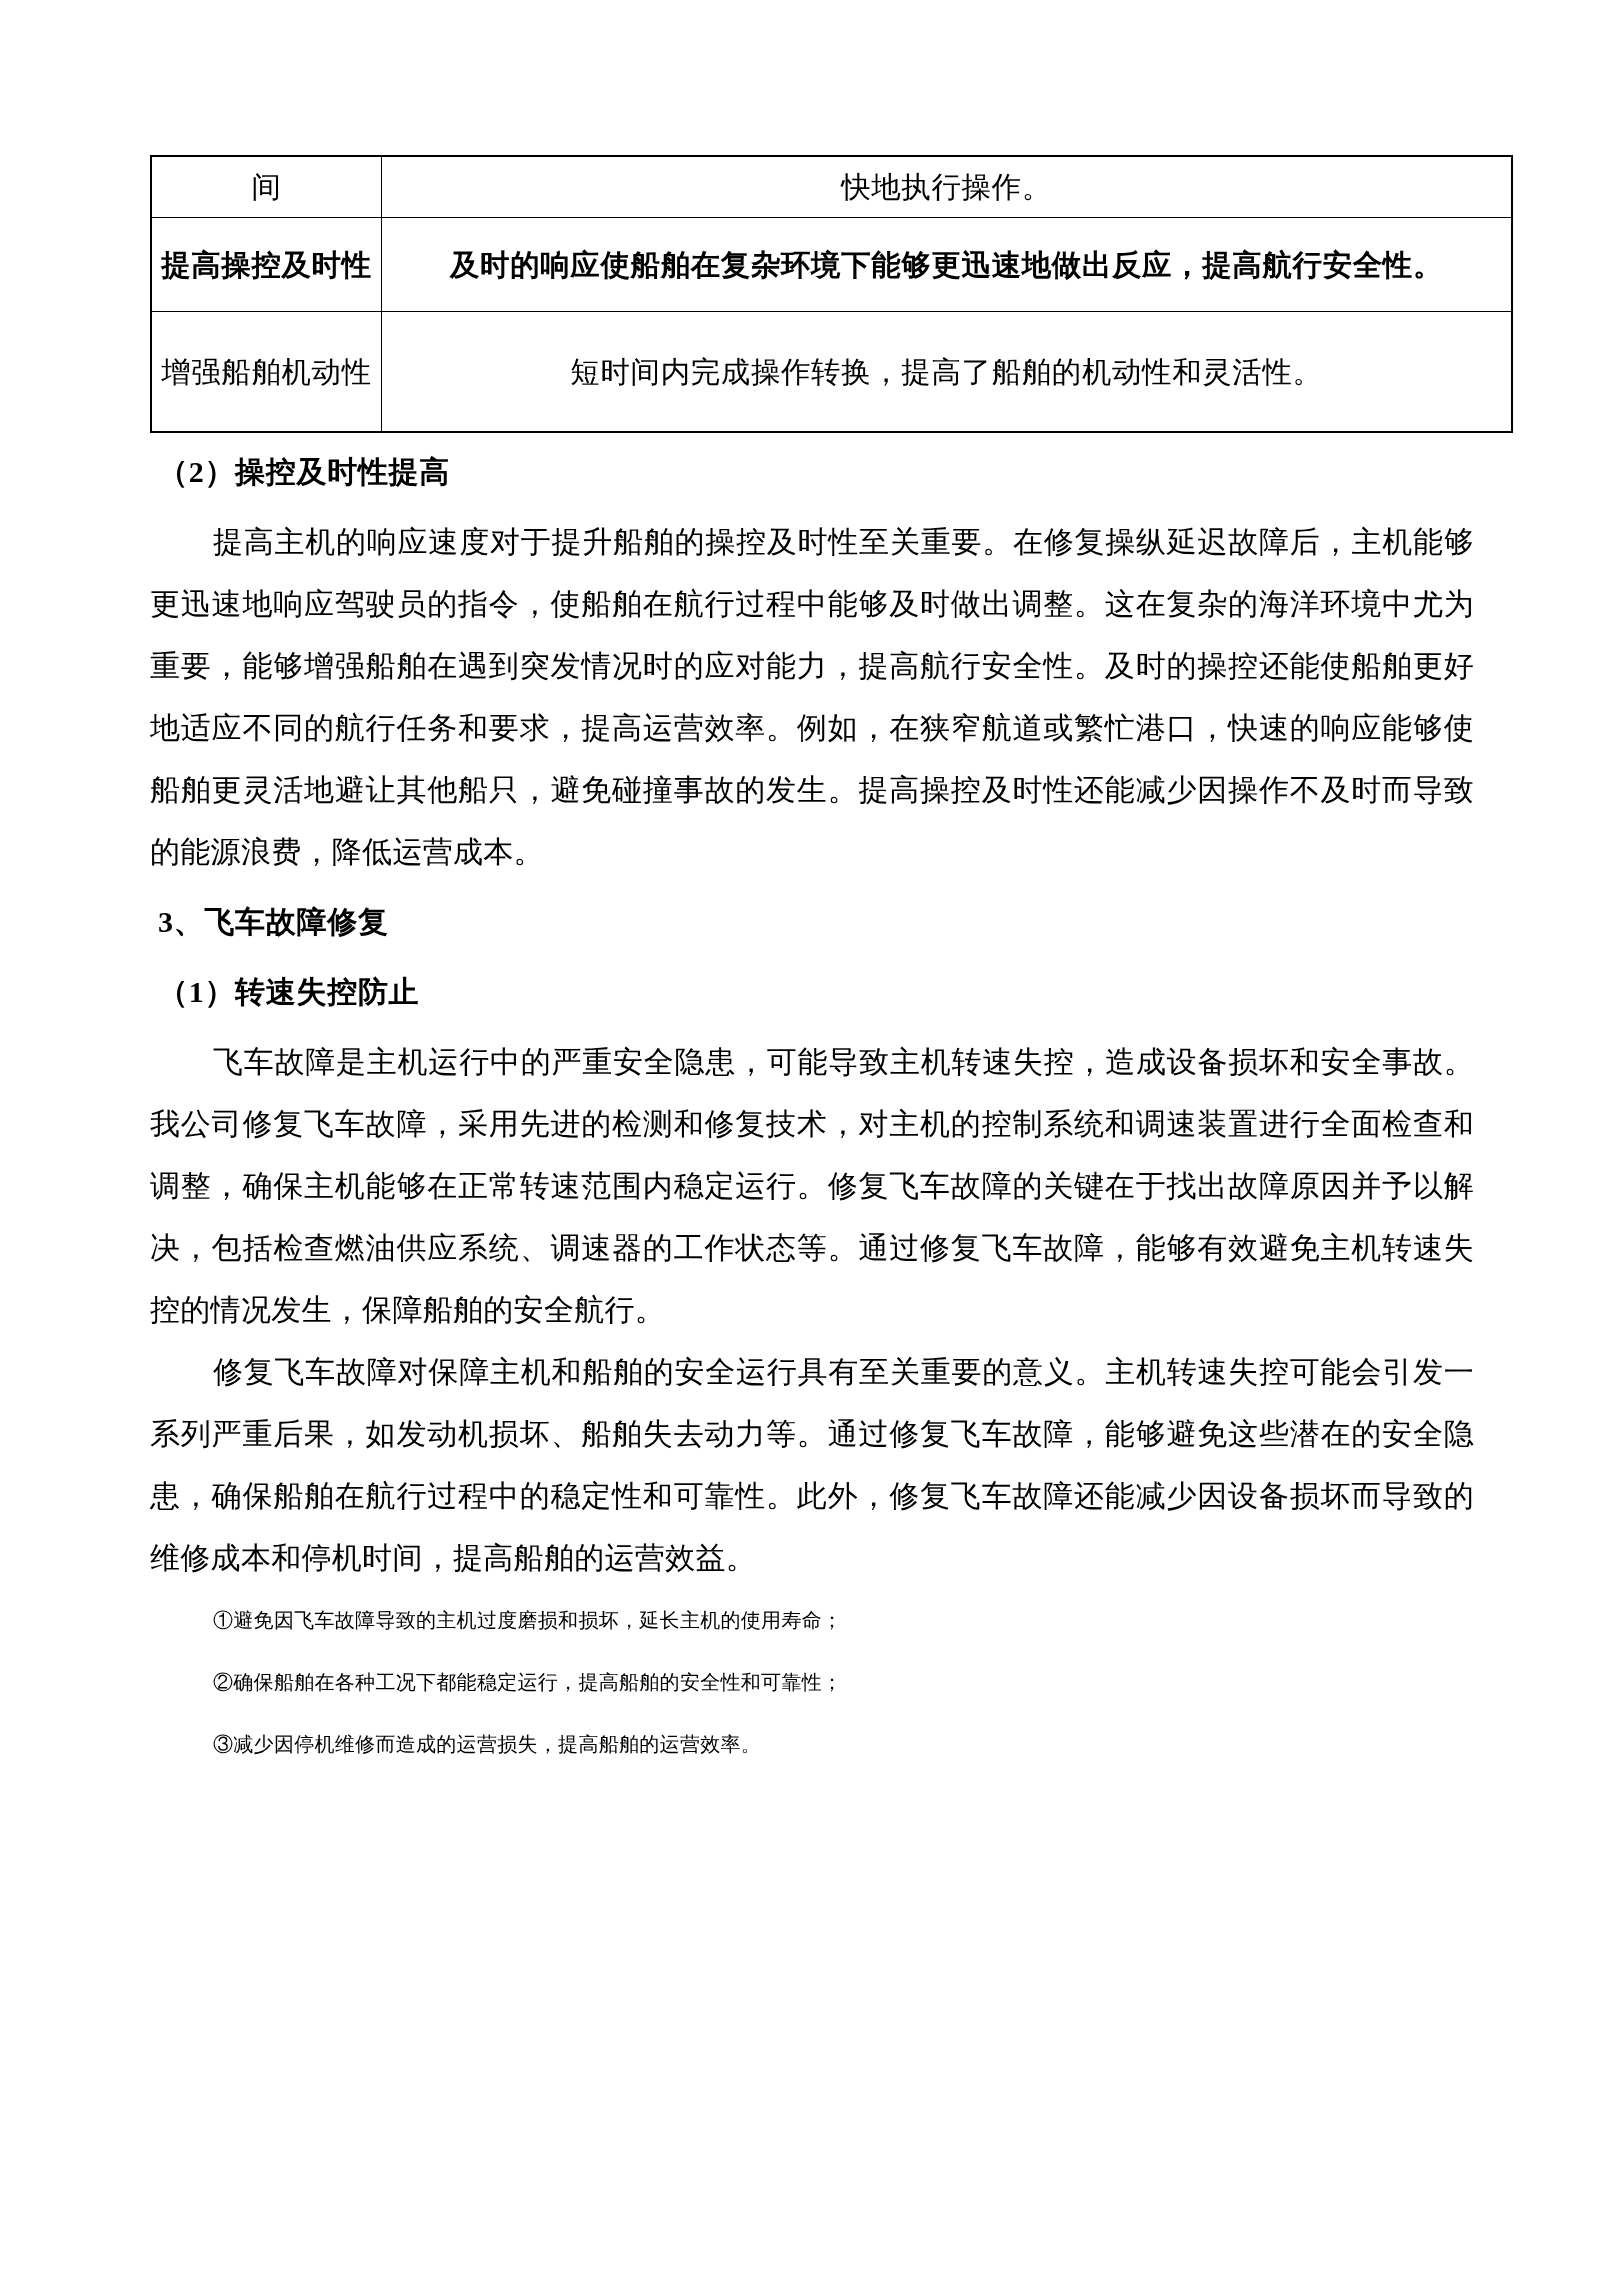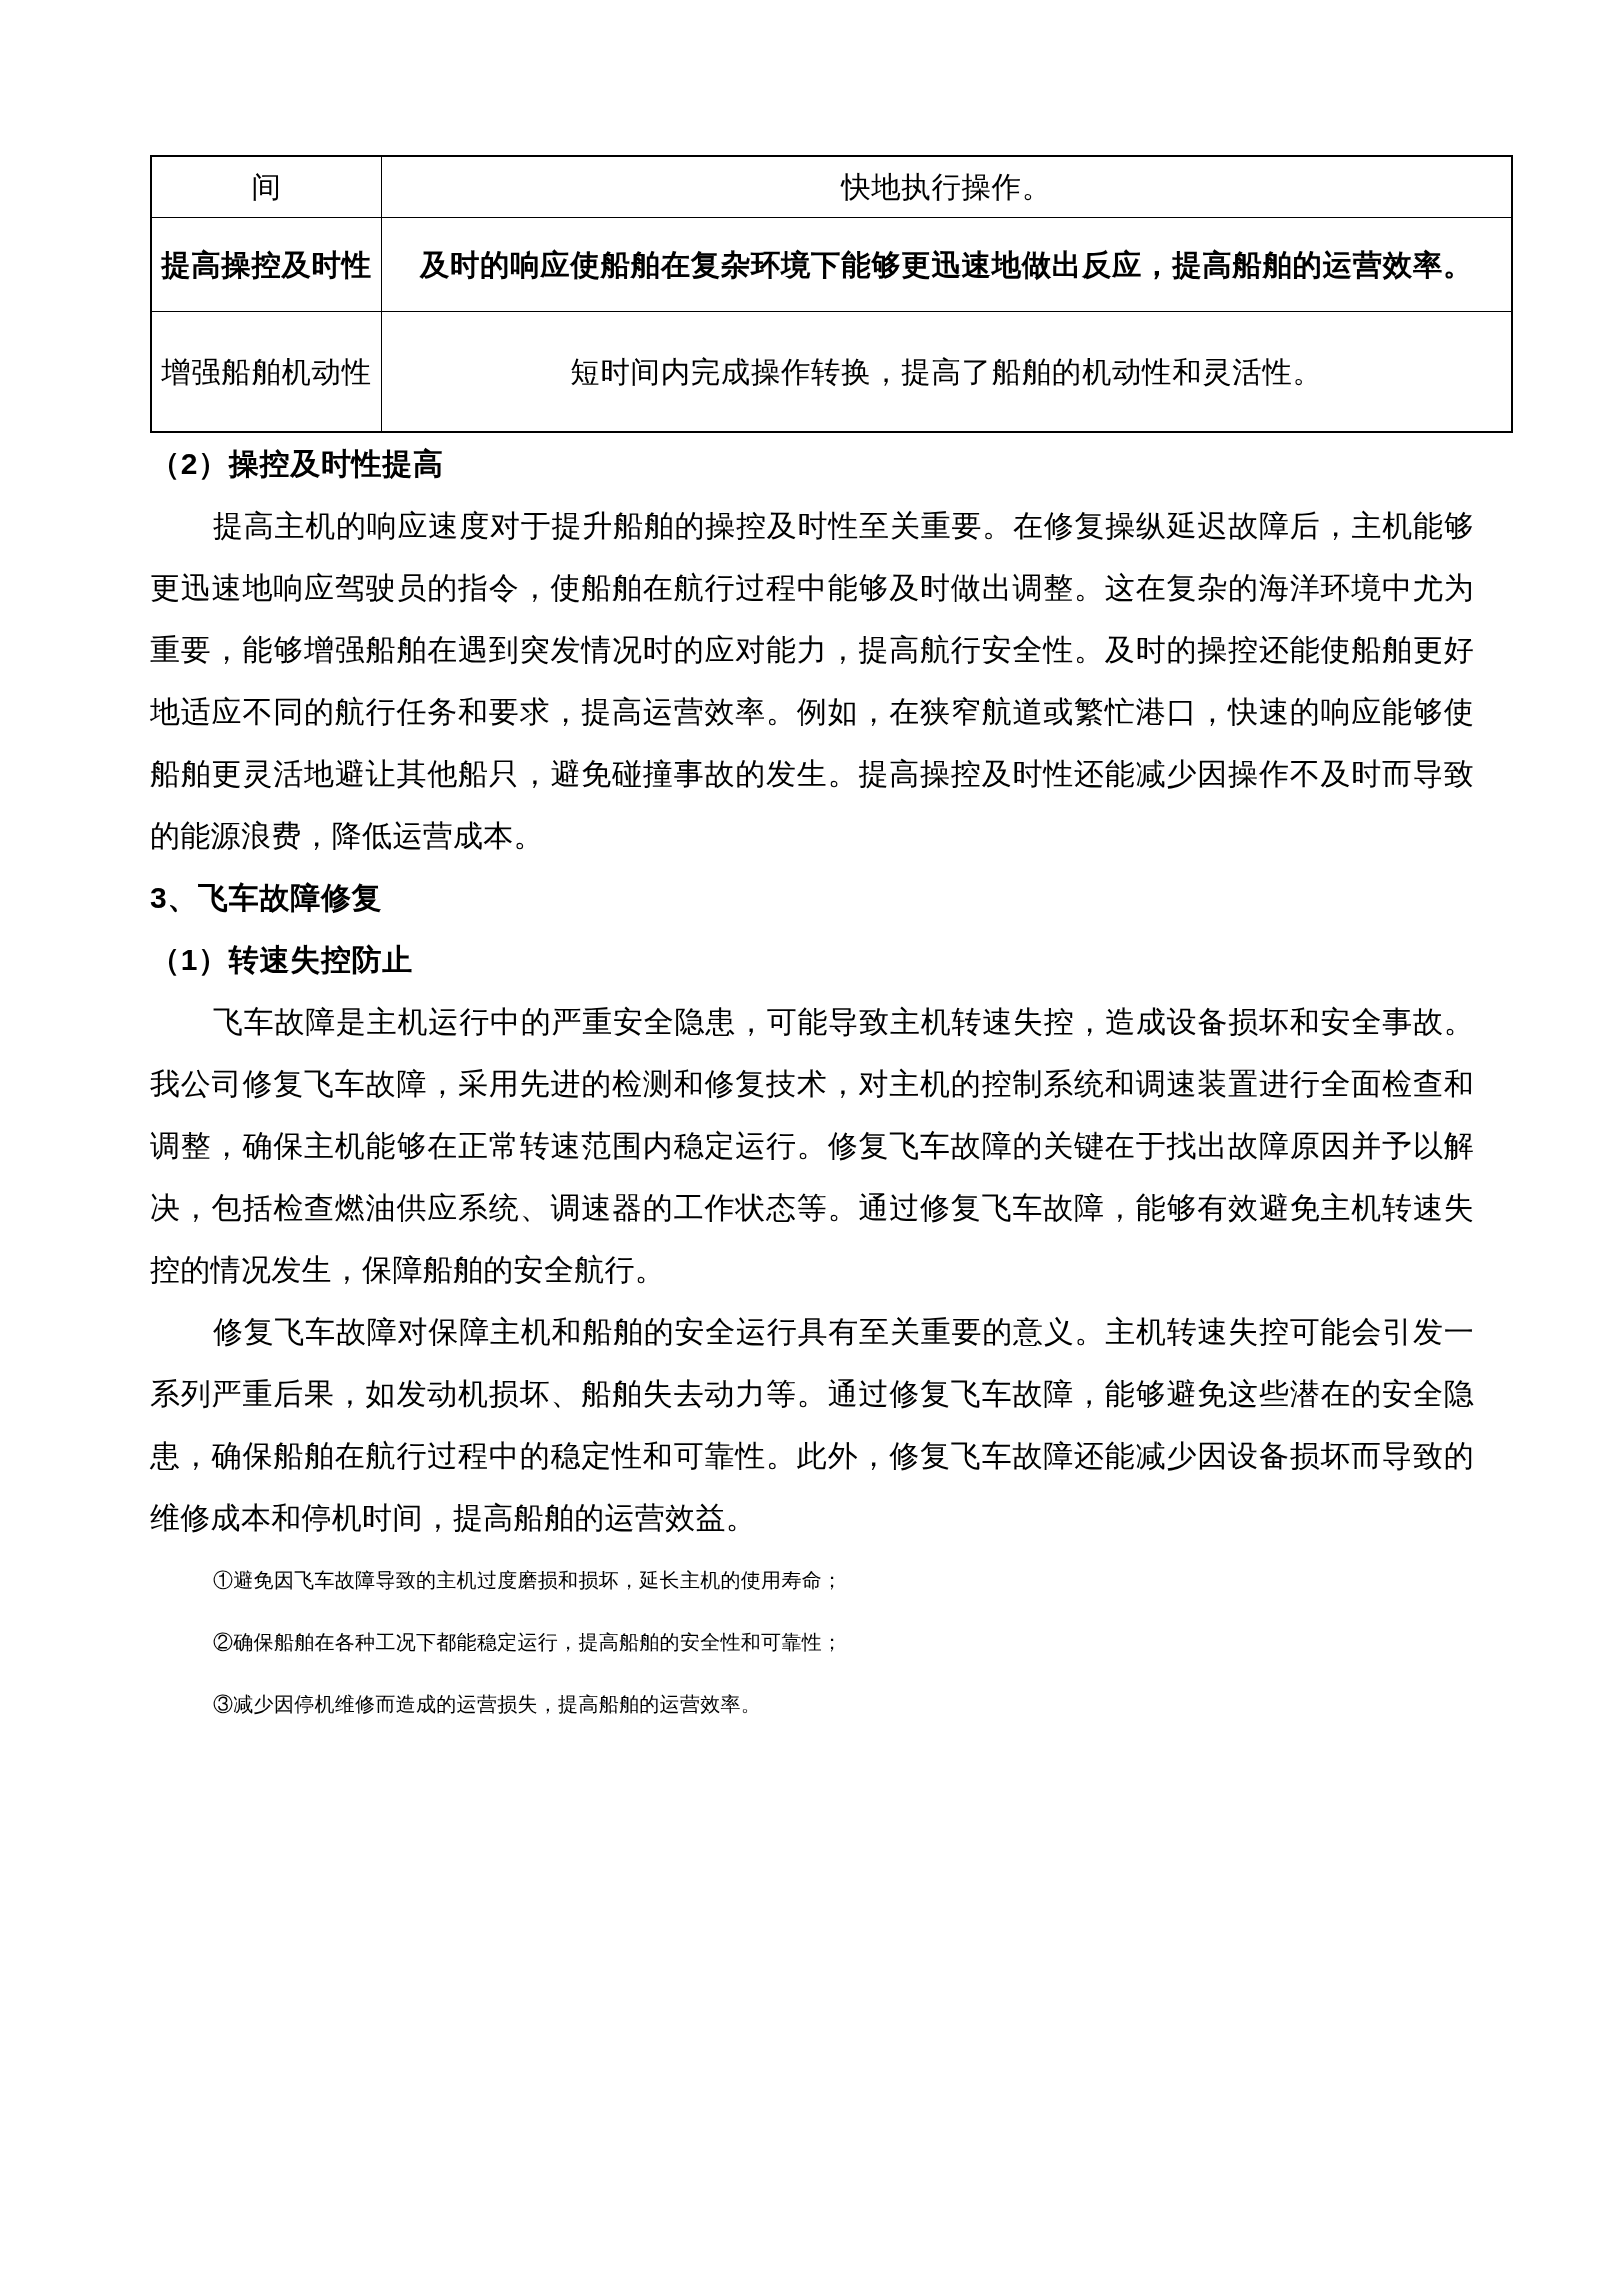--- a/index.html
+++ b/index.html
@@ -56,25 +56,25 @@
   }
   tr.row-h1 td { height: 46px; }
   tr.row-h2 td { height: 93px; font-weight: bold; }
   tr.row-h3 td { height: 119px; }
   tr.row-h4 td { height: 185px; }
 
   .cellbox { display: block; }
 
   
   .heading {
-    font-family: Liberation Sans, sans-serif;
+    font-family: Liberation Serif, serif;
     font-weight: bold;
     font-size: 30px;
     line-height: 62px;
-    margin: 0;
+    margin: 8px;
     letter-spacing: 0.7px;
     white-space: nowrap;
   }
 
   
   .para {
     font-family: "DejaVu Serif", "Liberation Serif", serif;
     font-size: 30px;
     line-height: 62px;
     margin: 0;
@@ -107,21 +107,21 @@
           </td>
           <td class="col-desc">
             <span class="cellbox">快地执行操作。</span>
           </td>
         </tr>
         <tr class="row-h2">
           <td class="col-label">
             <span class="cellbox">提高操控及时性</span>
           </td>
           <td class="col-desc justify">
-            <span class="cellbox">及时的响应使船舶在复杂环境下能够更迅速地做出反应，提高船舶的运营效率。</span>
+            <span class="cellbox">及时的响应使船舶在复杂环境下能够更迅速地做出反应，提高航行安全性。</span>
           </td>
         </tr>
         <tr class="row-h3">
           <td class="col-label">
             <span class="cellbox">增强船舶机动性</span>
           </td>
           <td class="col-desc">
             <span class="cellbox">短时间内完成操作转换，提高了船舶的机动性和灵活性。</span>
           </td>
         </tr>

